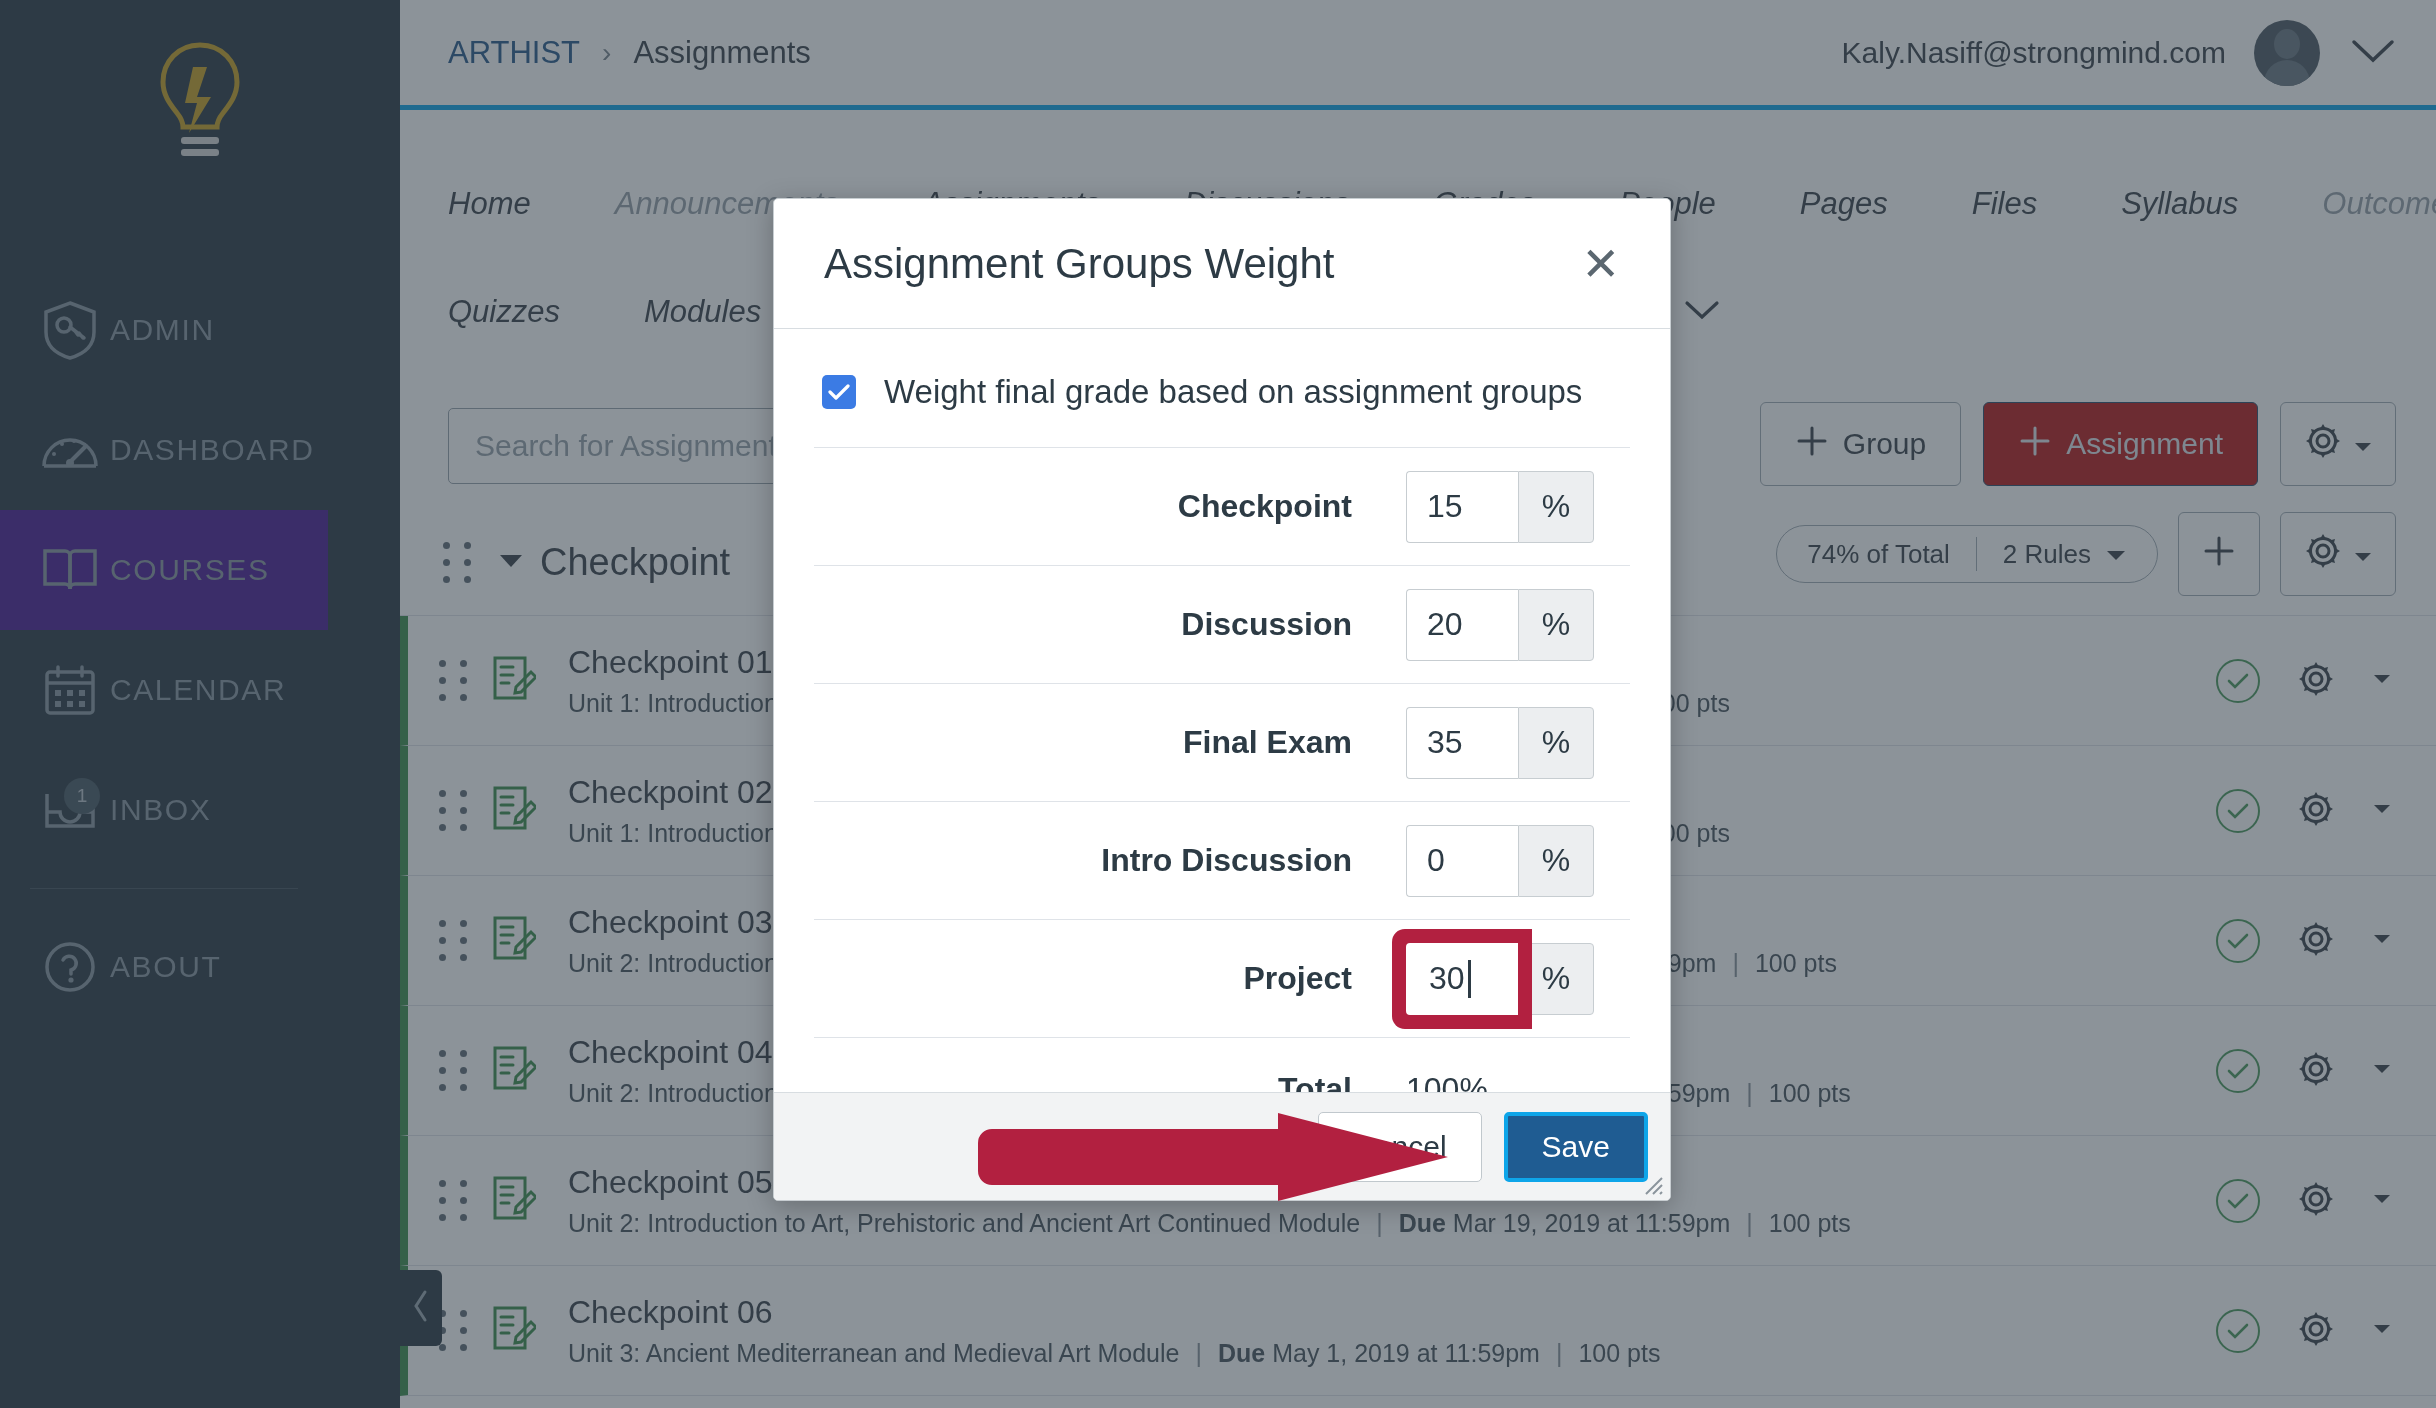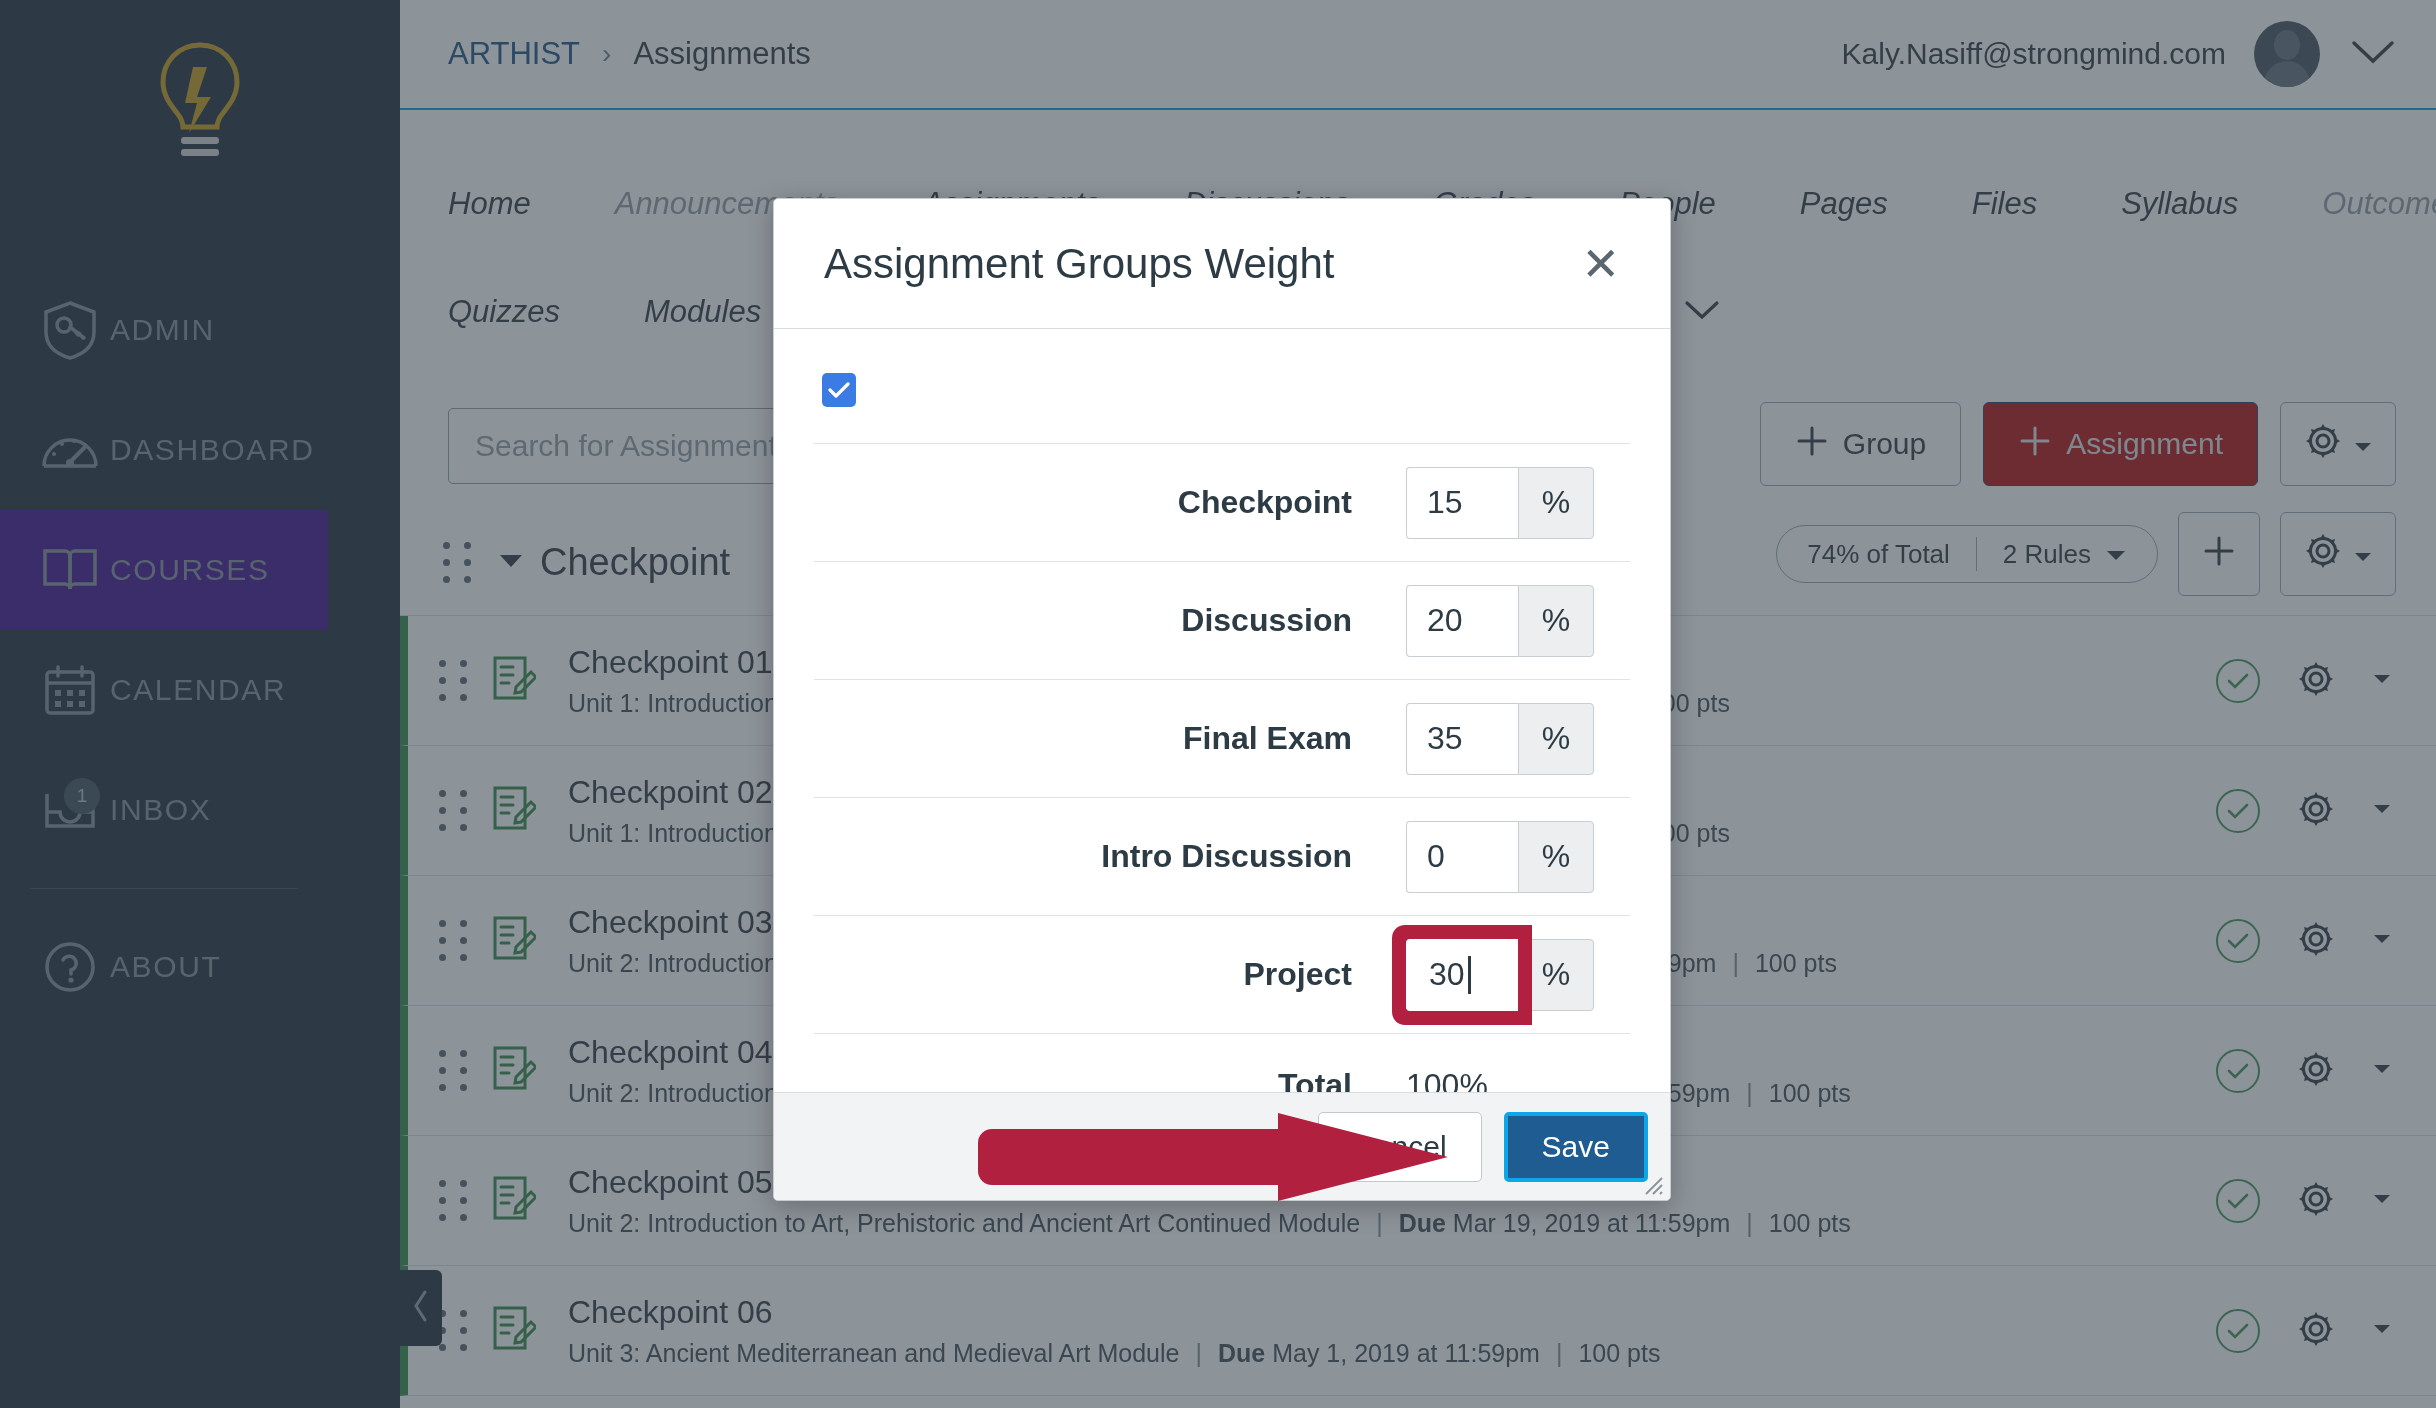--- a/index.html
+++ b/index.html
@@ -46,21 +46,21 @@
   .main {
     position:absolute; left:400px; top:0; width:2036px; height:1408px;
     background:#ffffff;
   }
   .main-inner { position:absolute; inset:0; }
 
   
   .crumbbar {
     position:absolute; left:0; top:0; width:2036px; height:110px;
     display:flex; align-items:center; padding:0 40px 0 48px;
-    border-bottom:2px solid #0ea5e9;
+    border-bottom:5px solid #0ea5e9;
   }
   .crumb-link { font-size:31px; color:#2b5b8c; cursor:pointer; }
   .crumb-sep { font-size:28px; color:#7a858e; margin:0 22px; }
   .crumb-cur { font-size:31px; color:#3c444c; }
   .crumb-spacer { flex:1; }
   .user-email { font-size:30px; color:#3c444c; margin-right:28px; }
   .avatar {
     width:66px; height:66px; border-radius:50%;
     background:#4e5a64; position:relative; overflow:hidden;
   }
@@ -778,20 +778,21 @@
       <span class="modal-x">✕</span>
     </div>
 
     <div class="modal-body">
       <div class="cbrow">
         <span class="cbox">
           <svg width="22" height="17" viewBox="0 0 22 17" fill="none">
               <path d="M2 8 L8 14 L20 2" stroke="#ffffff" stroke-width="3.2" fill="none" stroke-linecap="round" stroke-linejoin="round"></path>
             </svg>
         </span>
+        <span class="cblabel">Weight final grade based on assignment groups</span>
       </div>
 
       <div class="wrow">
         <span class="wlabel">Checkpoint</span>
         <span class="winput-wrap">
           <span class="winput">15</span>
           <span class="wpct">%</span>
         </span>
         <span class="spacer-right"></span>
       </div>

